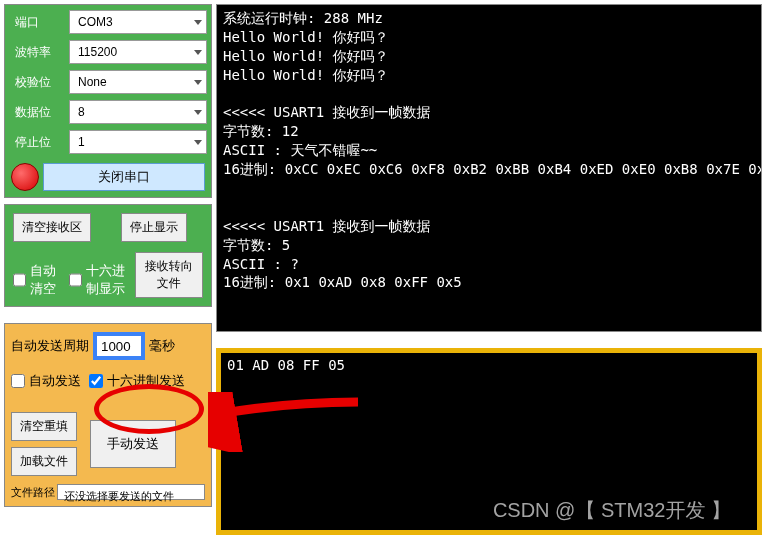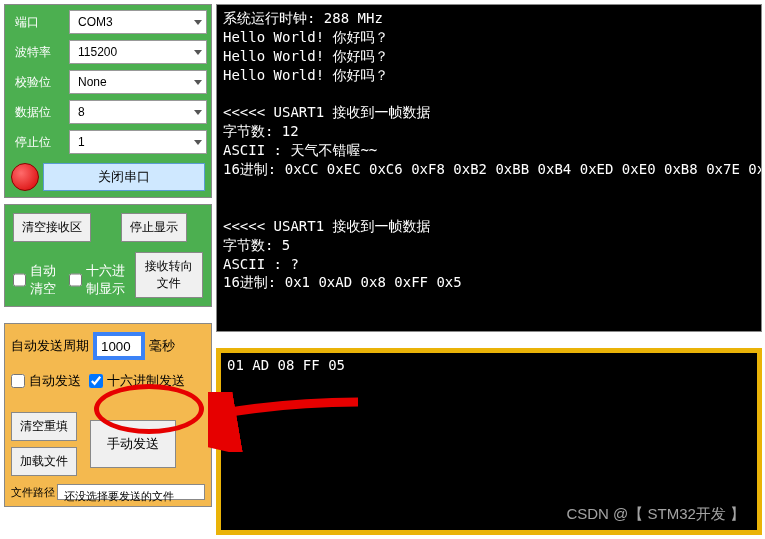--- a/index.html
+++ b/index.html
@@ -39,21 +39,21 @@
     .path-box { flex: 1; border: 1px solid #888; background: #fff; padding: 4px 6px; height: 16px; margin-left: 2px; }
     
     
     .red-circle { position: absolute; left: 94px; top: 384px; width: 110px; height: 50px; border: 5px solid #e60000; border-radius: 50%; pointer-events: none; z-index: 5; }
     .red-arrow { position: absolute; left: 208px; top: 392px; z-index: 5; pointer-events: none; }
     
     
     .terminal { background: #000; color: #fff; font-family: "NSimSun", "SimSun", monospace; font-size: 14px; line-height: 1.35; padding: 4px 6px; white-space: pre; height: 328px; border: 1px solid #888; overflow: hidden; }
     .send-term { background: #000; color: #fff; font-family: "NSimSun", monospace; font-size: 14px; padding: 4px 6px; height: 187px; border: 5px solid #eab308; margin-top: 16px; position: relative; }
     
-    .watermark { position: absolute; right: 12px; bottom: 6px; color: #ccc; font-size: 15px; font-family: Arial, sans-serif; opacity: 0.8; }
+    .watermark { position: absolute; right: 26px; bottom: 6px; color: #ccc; font-size: 20px; font-family: Arial, sans-serif; opacity: 0.8; }
   </style>
 </head>
 <body>
 
 <div class="left-col">
   <div class="conn-panel">
     <div class="conn-row">
       <span class="conn-label">端口</span>
       <div class="conn-select">
           <span>COM3</span>

